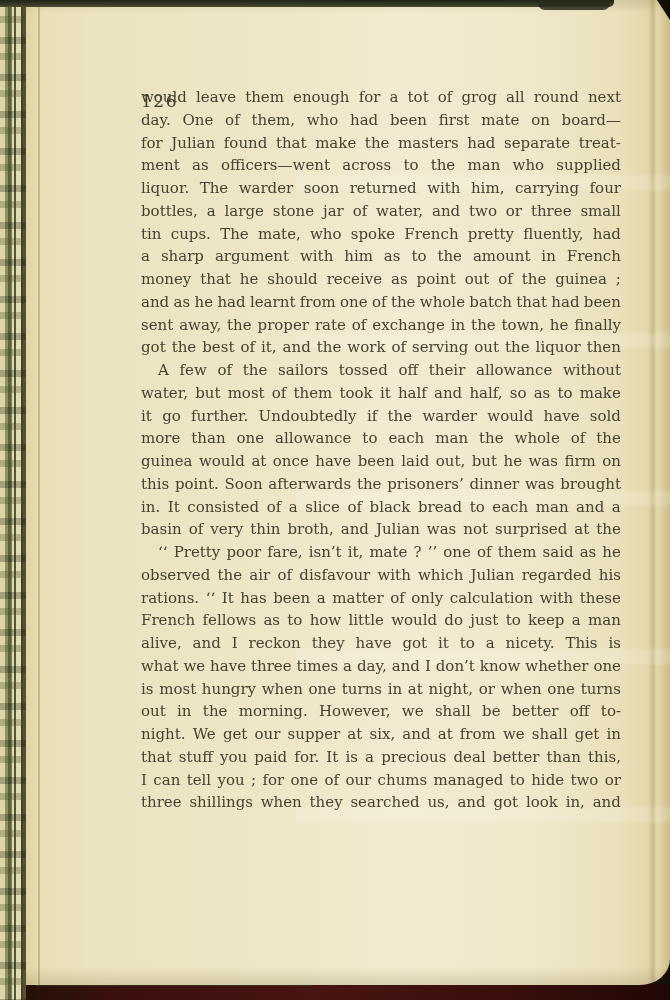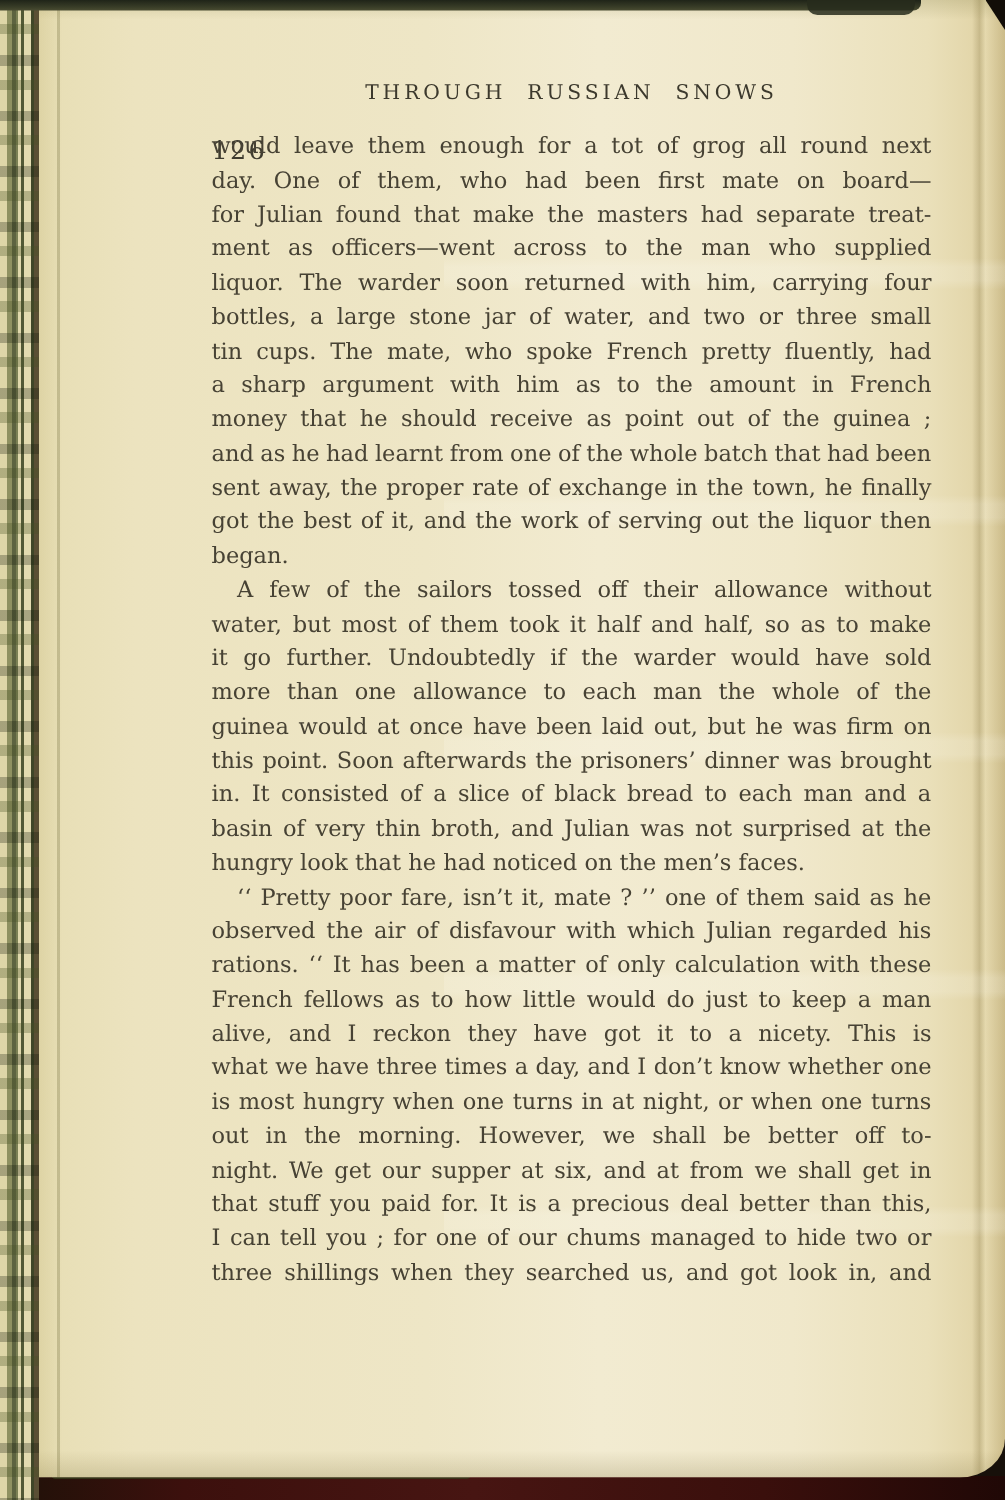--- a/index.html
+++ b/index.html
@@ -76,21 +76,20 @@
 <body>
 
 <div class="book">
   <div class="cover-bottom"></div>
   <div class="binding"></div>
   <div class="page">
     <div class="streaks"></div>
     <div class="content">
       <div class="header">
         <span class="pagenum">126</span>
-        <span class="title">THROUGH RUSSIAN SNOWS</span>
       </div>
       <div class="bodytext">
           <div>
             <div class="line just">
               <span>would</span>
               <span>leave</span>
               <span>them</span>
               <span>enough</span>
               <span>for</span>
               <span>a</span>
@@ -240,21 +239,20 @@
               <span>and</span>
               <span>the</span>
               <span>work</span>
               <span>of</span>
               <span>serving</span>
               <span>out</span>
               <span>the</span>
               <span>liquor</span>
               <span>then</span>
             </div>
-            <div class="line plain">began.</div>
           </div>
           <div>
             <div class="line just indent">
               <span>A</span>
               <span>few</span>
               <span>of</span>
               <span>the</span>
               <span>sailors</span>
               <span>tossed</span>
               <span>off</span>
@@ -352,21 +350,20 @@
               <span>thin</span>
               <span>broth,</span>
               <span>and</span>
               <span>Julian</span>
               <span>was</span>
               <span>not</span>
               <span>surprised</span>
               <span>at</span>
               <span>the</span>
             </div>
-            <div class="line plain">hungry look that he had noticed on the men’s faces.</div>
           </div>
           <div>
             <div class="line just indent">
               <span>‘‘</span>
               <span>Pretty</span>
               <span>poor</span>
               <span>fare,</span>
               <span>isn’t</span>
               <span>it,</span>
               <span>mate</span>

